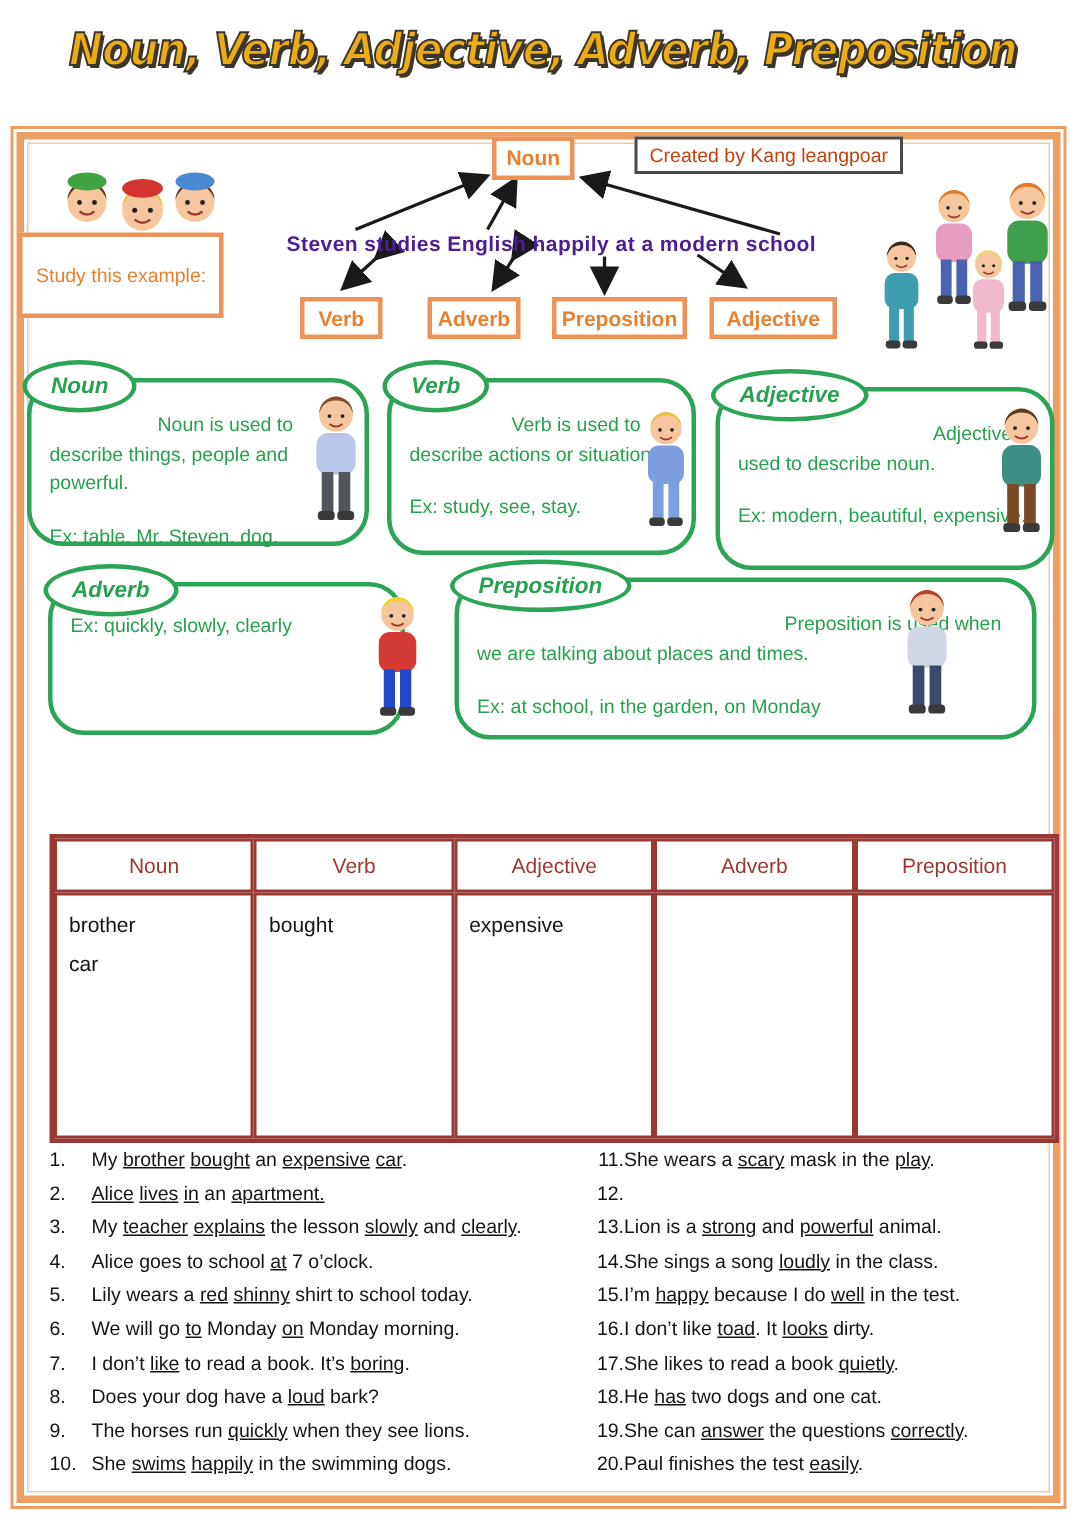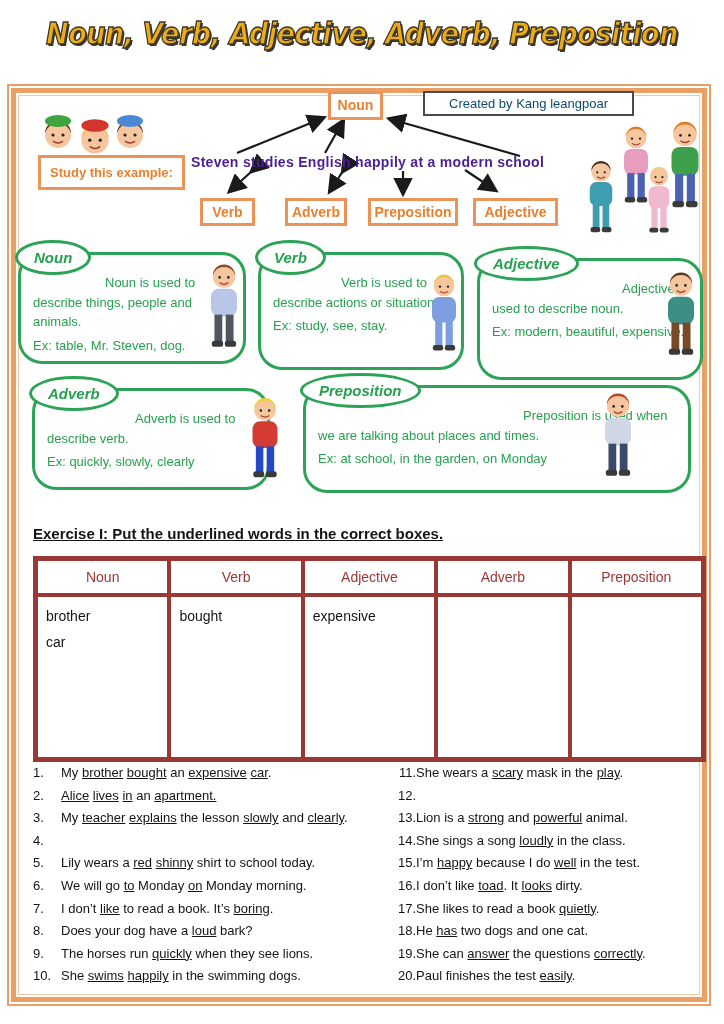--- a/index.html
+++ b/index.html
@@ -17,35 +17,35 @@
   
   .frame{position:absolute;left:7px;top:84px;width:700px;height:918px;
          border:2px solid #EC9F63;pointer-events:none;}
   .frame::before{content:"";position:absolute;inset:2px;border:5px solid #EC9F63;}
   .frame::after{content:"";position:absolute;inset:9px;border:1px solid #F4C79E;}
 
   
   .obox{position:absolute;border:3px solid #EC9358;background:#fff;color:#E8812F;
         font-weight:bold;font-size:14px;text-align:center;line-height:22px;z-index:3;}
   .credit{position:absolute;left:423px;top:91px;border:2px solid #4a4a4a;background:#fff;
-          font-size:13px;color:#0c4a6e;padding:3px 24px;z-index:3;}
-  .study{position:absolute;left:38px;top:155px;border:3px solid #EC9358;background:#fff;
-         color:#E8812F;font-weight:bold;font-size:13px;padding:7px 9px;z-index:3;}
+          font-size:13px;color:#c2410c;padding:3px 8px;z-index:3;}
+  .study{position:absolute;left:12px;top:155px;border:3px solid #EC9358;background:#fff;
+         color:#E8812F;font-weight:normal;font-size:13px;padding:18px 9px;z-index:3;}
   .sentence{position:absolute;left:191px;top:154px;font-size:14px;font-weight:bold;
             color:#4c1d95;z-index:2;letter-spacing:.3px;}
   .arrows{position:absolute;left:180px;top:85px;z-index:1;}
 
   
   .gbox{position:absolute;border:3px solid #2CA457;border-radius:24px;background:#fff;
         color:#27A04F;font-size:13px;z-index:1;}
   .oval{position:absolute;top:-15px;left:-6px;border:3px solid #2CA457;border-radius:50%;
         background:#fff;padding:6px 16px;font-weight:bold;font-style:italic;font-size:15px;
         color:#27A04F;white-space:nowrap;}
   .def-text{margin:18px 12px 0 12px;line-height:1.5;}
-  .def-ex{margin:4px 12px 8px 12px;line-height:1.5;}
+  .def-ex{margin:16px 12px 8px 12px;line-height:1.5;}
 
   
   .kid{position:absolute;z-index:2;}
 
   
   .ex-head{position:absolute;left:33px;top:525px;font-size:15px;font-weight:bold;
            text-decoration:underline;color:#141414;}
   .table{position:absolute;left:33px;top:556px;width:667px;border:3px solid #9A3836;background:#fff;}
   .trow{display:grid;grid-template-columns:repeat(5,1fr);}
   .th{border:2px solid #9A3836;height:32px;display:flex;align-items:center;justify-content:center;
@@ -138,21 +138,21 @@
     </svg>
   <svg class="kid" style="left:638px;top:164px;width:42px;height:72px">
       <use href="#kid" style="--hair:#efd27a;--shirt:#f0b9cd;--pants:#f0b9cd"></use>
     </svg>
   <svg class="kid" style="left:658px;top:96px;width:54px;height:138px">
       <use href="#kid" style="--hair:#e07c28;--shirt:#3fa04c;--pants:#4a62b0"></use>
     </svg>
 
   <div class="gbox" style="left:18px;top:252px;width:222px;height:106px;">
     <div class="oval">Noun</div>
-    <div class="def-text" style="text-indent:72px">Noun is used to describe things, people and animals.</div>
+    <div class="def-text" style="text-indent:72px">Noun is used to describe things, people and powerful.</div>
     <div class="def-ex">Ex: table, Mr. Steven, dog.</div>
   </div>
   <svg class="kid" style="left:198px;top:252px;width:52px;height:108px">
       <use href="#kid" style="--hair:#8a4b2a;--shirt:#b9c6e8;--pants:#50555e"></use>
     </svg>
 
   <div class="gbox" style="left:258px;top:252px;width:200px;height:112px;">
     <div class="oval">Verb</div>
     <div class="def-text" style="text-indent:68px">Verb is used to describe actions or situations.</div>
     <div class="def-ex">Ex: study, see, stay.</div>
@@ -165,37 +165,35 @@
     <div class="oval">Adjective</div>
     <div class="def-text" style="text-indent:130px">Adjective is used to describe noun.</div>
     <div class="def-ex">Ex: modern, beautiful, expensive.</div>
   </div>
   <svg class="kid" style="left:655px;top:258px;width:52px;height:112px">
       <use href="#kid" style="--hair:#5a3a20;--shirt:#3d8f86;--pants:#7a4a26"></use>
     </svg>
 
   <div class="gbox" style="left:32px;top:388px;width:232px;height:96px;">
     <div class="oval">Adverb</div>
-    <div class="def-text" style="text-indent:88px">Adverb is used to describe verb.</div>
     <div class="def-ex">Ex: quickly, slowly, clearly</div>
   </div>
   <svg class="kid" style="left:240px;top:386px;width:50px;height:104px">
       <use href="#kid" style="--hair:#f2d12e;--shirt:#d43b34;--pants:#2448c8"></use>
     </svg>
 
   <div class="gbox" style="left:303px;top:385px;width:382px;height:102px;">
     <div class="oval">Preposition</div>
     <div class="def-text" style="text-indent:205px">Preposition is used when we are talking about places and times.</div>
     <div class="def-ex">Ex: at school, in the garden, on Monday</div>
   </div>
   <svg class="kid" style="left:592px;top:378px;width:52px;height:114px">
       <use href="#kid" style="--hair:#b5432a;--shirt:#cfd6e4;--pants:#3a4a6b"></use>
     </svg>
 
-  <div class="ex-head">Exercise I: Put the underlined words in the correct boxes.</div>
 
   <div class="table">
     <div class="trow">
       <div class="th">Noun</div>
       <div class="th">Verb</div>
       <div class="th">Adjective</div>
       <div class="th">Adverb</div>
       <div class="th">Preposition</div>
     </div>
     <div class="trow">
@@ -226,20 +224,21 @@
       <div class="sent-row">
         <span class="sent-num">2.</span>
         <span class="sent-text"><span class="u">Alice</span><span> </span><span class="u">lives</span><span> </span><span class="u">in</span><span> an </span><span class="u">apartment.</span></span>
       </div>
       <div class="sent-row">
         <span class="sent-num">3.</span>
         <span class="sent-text"><span>My </span><span class="u">teacher</span><span> </span><span class="u">explains</span><span> the lesson </span><span class="u">slowly</span><span> and </span><span class="u">clearly</span><span>.</span></span>
       </div>
       <div class="sent-row">
         <span class="sent-num">4.</span>
+        <span class="sent-text"><span>Alice goes to school </span><span class="u">at</span><span> 7 o’clock.</span></span>
       </div>
       <div class="sent-row">
         <span class="sent-num">5.</span>
         <span class="sent-text"><span>Lily wears a </span><span class="u">red</span><span> </span><span class="u">shinny</span><span> shirt to school today.</span></span>
       </div>
       <div class="sent-row">
         <span class="sent-num">6.</span>
         <span class="sent-text"><span>We will go </span><span class="u">to</span><span> Monday </span><span class="u">on</span><span> Monday morning.</span></span>
       </div>
       <div class="sent-row">

